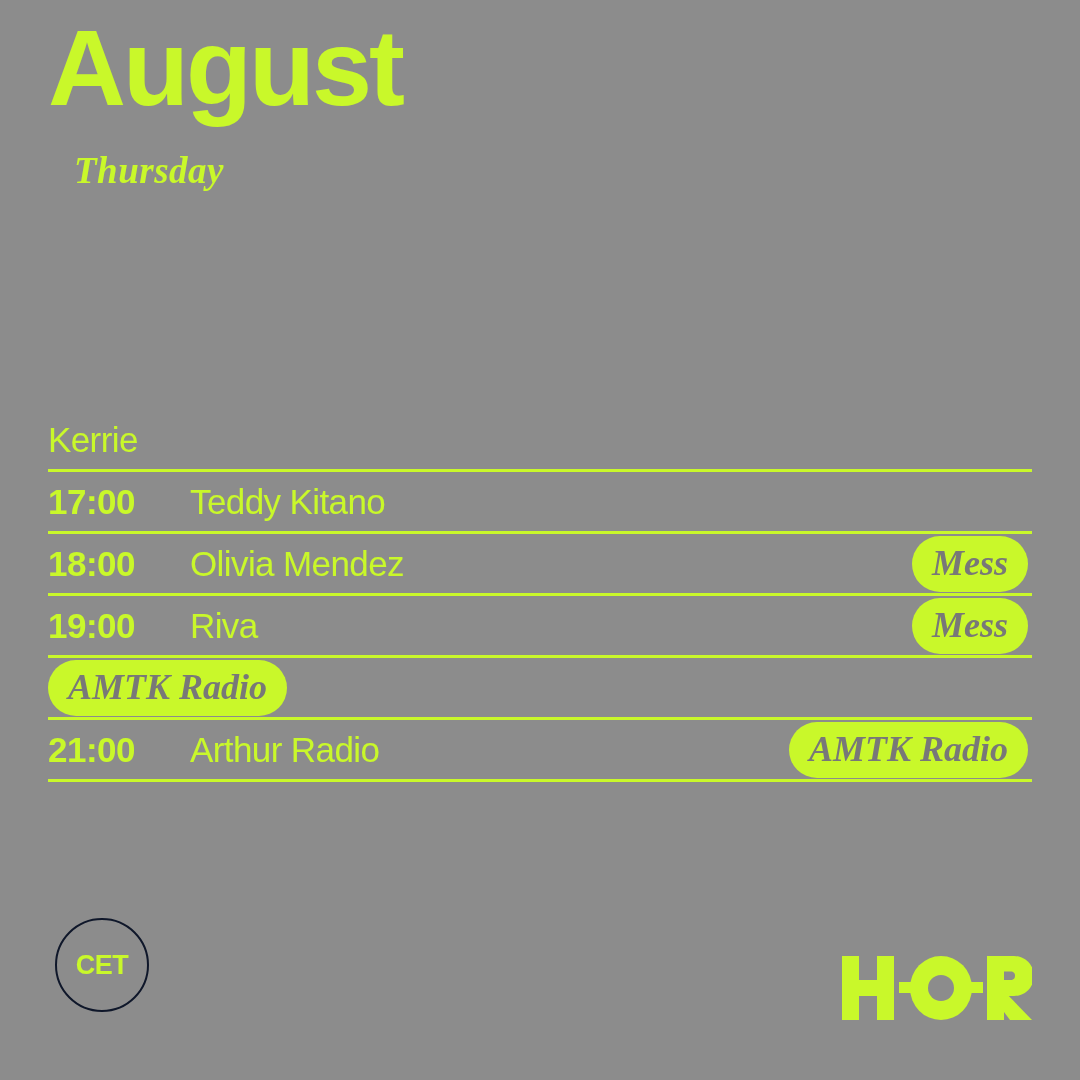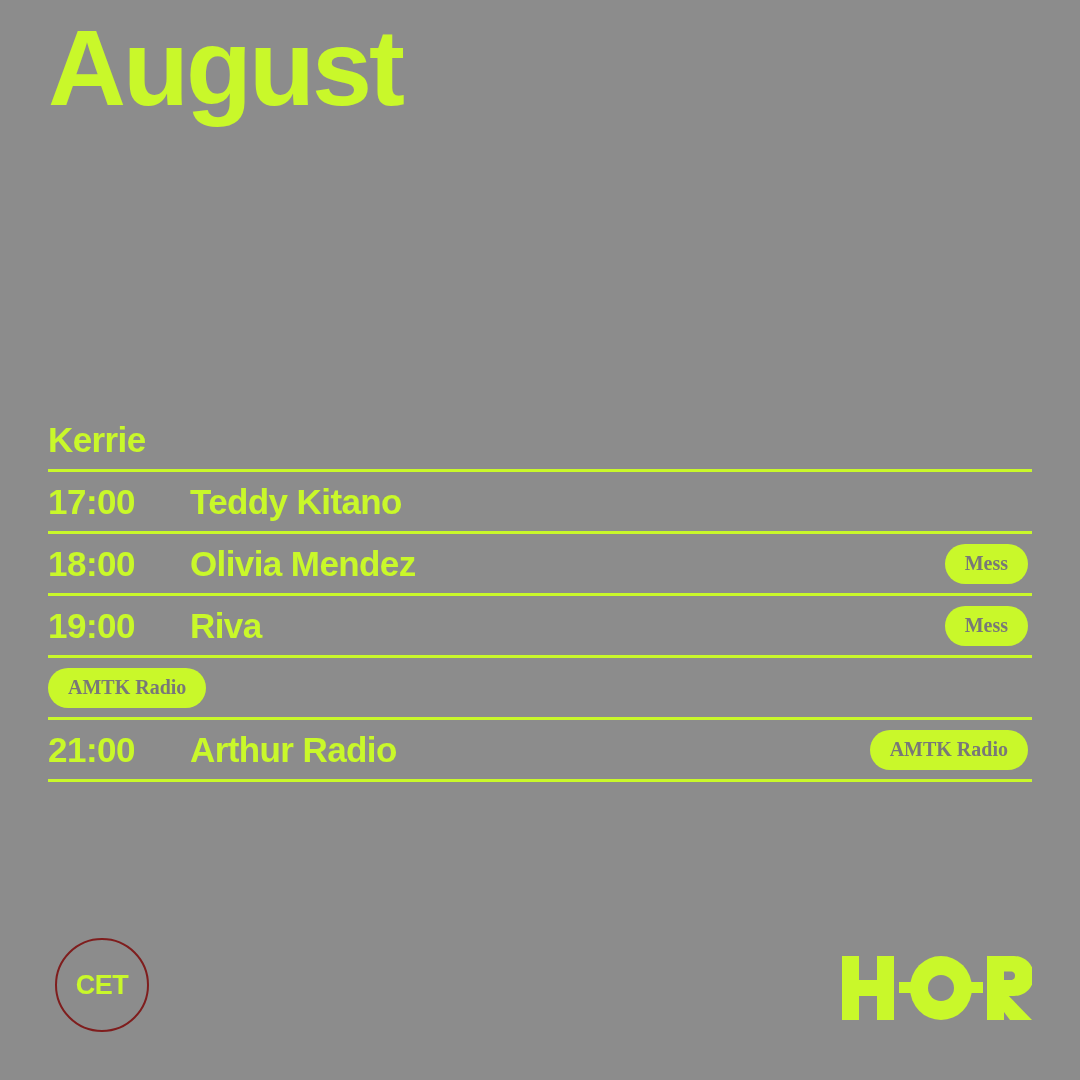--- a/index.html
+++ b/index.html
@@ -78,48 +78,49 @@
   }
   .row-time {
     font-weight: bold;
     font-size: 35px;
     letter-spacing: -0.5px;
     color: #c9f82a;
     width: 142px;
     flex: 0 0 142px;
   }
   .row-artist {
-    font-weight: bold;
+    font-weight: normal;
     font-size: 35px;
     letter-spacing: -0.6px;
     color: #c9f82a;
     flex: 1 1 auto;
   }
   .row-tag {
     flex: 0 0 auto;
     background: #c9f82a;
     color: #787878;
     font-family: "Liberation Serif", serif;
-    font-weight: bold;
-    font-size: 20px;
+    font-style: italic;
+    font-weight: bold;
+    font-size: 36px;
     line-height: 1;
     padding: 9px 20px 11px 20px;
     border-radius: 999px;
     white-space: nowrap;
     margin-right: 4px;
   }
 
   
   .cet-badge {
     position: absolute;
     left: 55px;
-    top: 938px;
+    top: 918px;
     width: 90px;
     height: 90px;
-    border: 2px solid #7f1d1d;
+    border: 2px solid #0f172a;
     border-radius: 50%;
     display: flex;
     align-items: center;
     justify-content: center;
   }
   .cet-badge span {
     font-weight: bold;
     font-size: 27px;
     letter-spacing: -0.5px;
     color: #c9f82a;
@@ -138,20 +139,21 @@
   }
 </style>
 </head>
 <body>
 
 <div class="poster">
 
   <div class="header">
     <div class="date-line">
       <div class="date-month">August</div>
+      <div class="weekday">Thursday</div>
     </div>
   </div>
 
   <div class="schedule">
 
     <div class="row">
       <div class="row-artist">Kerrie</div>
 
     </div>
 

